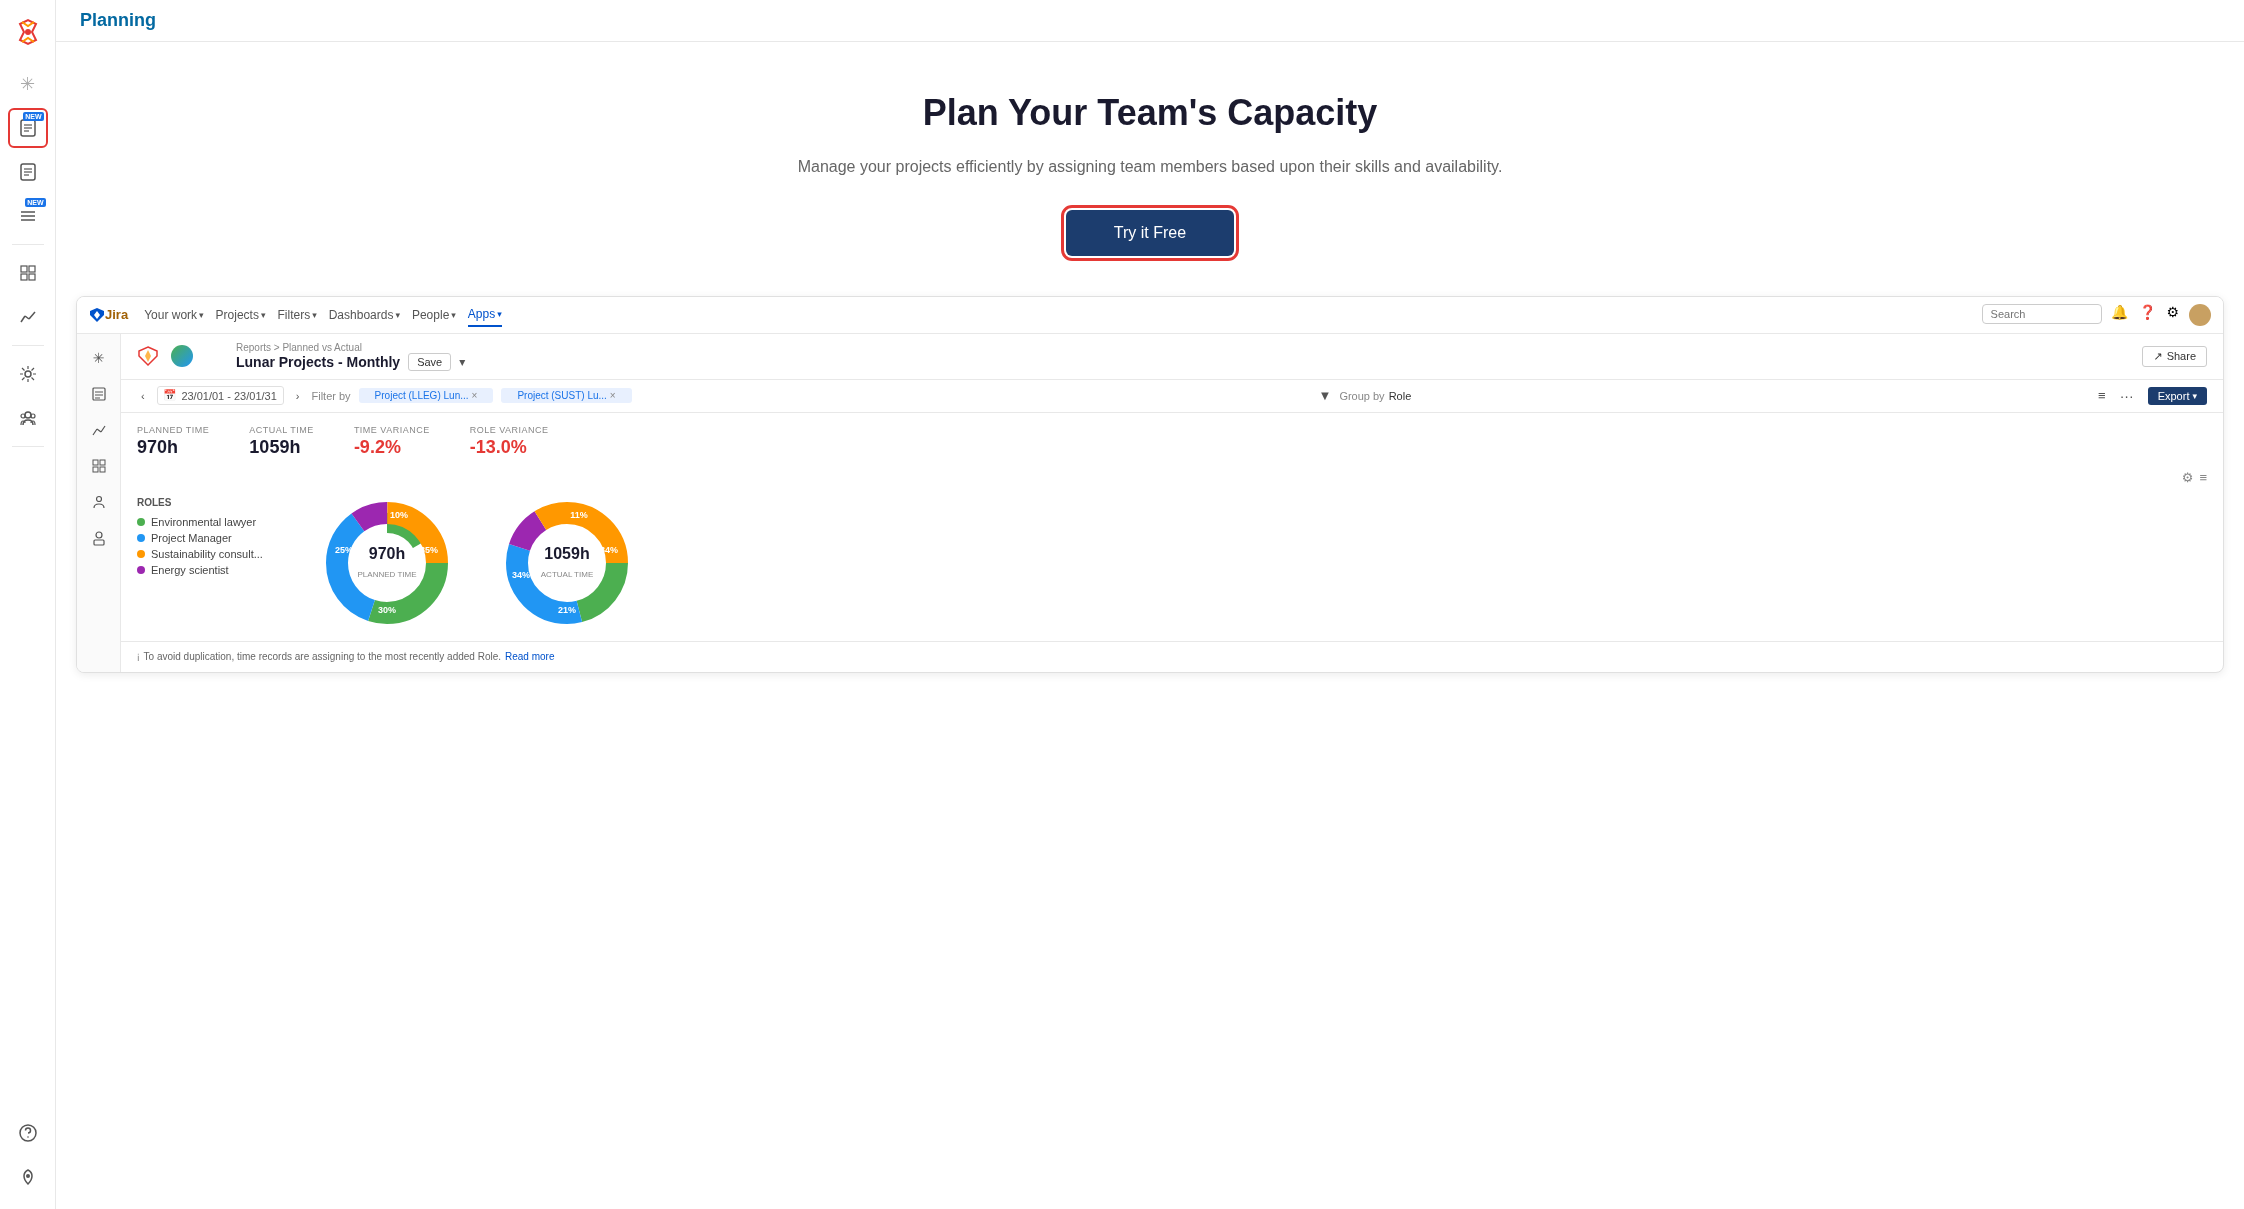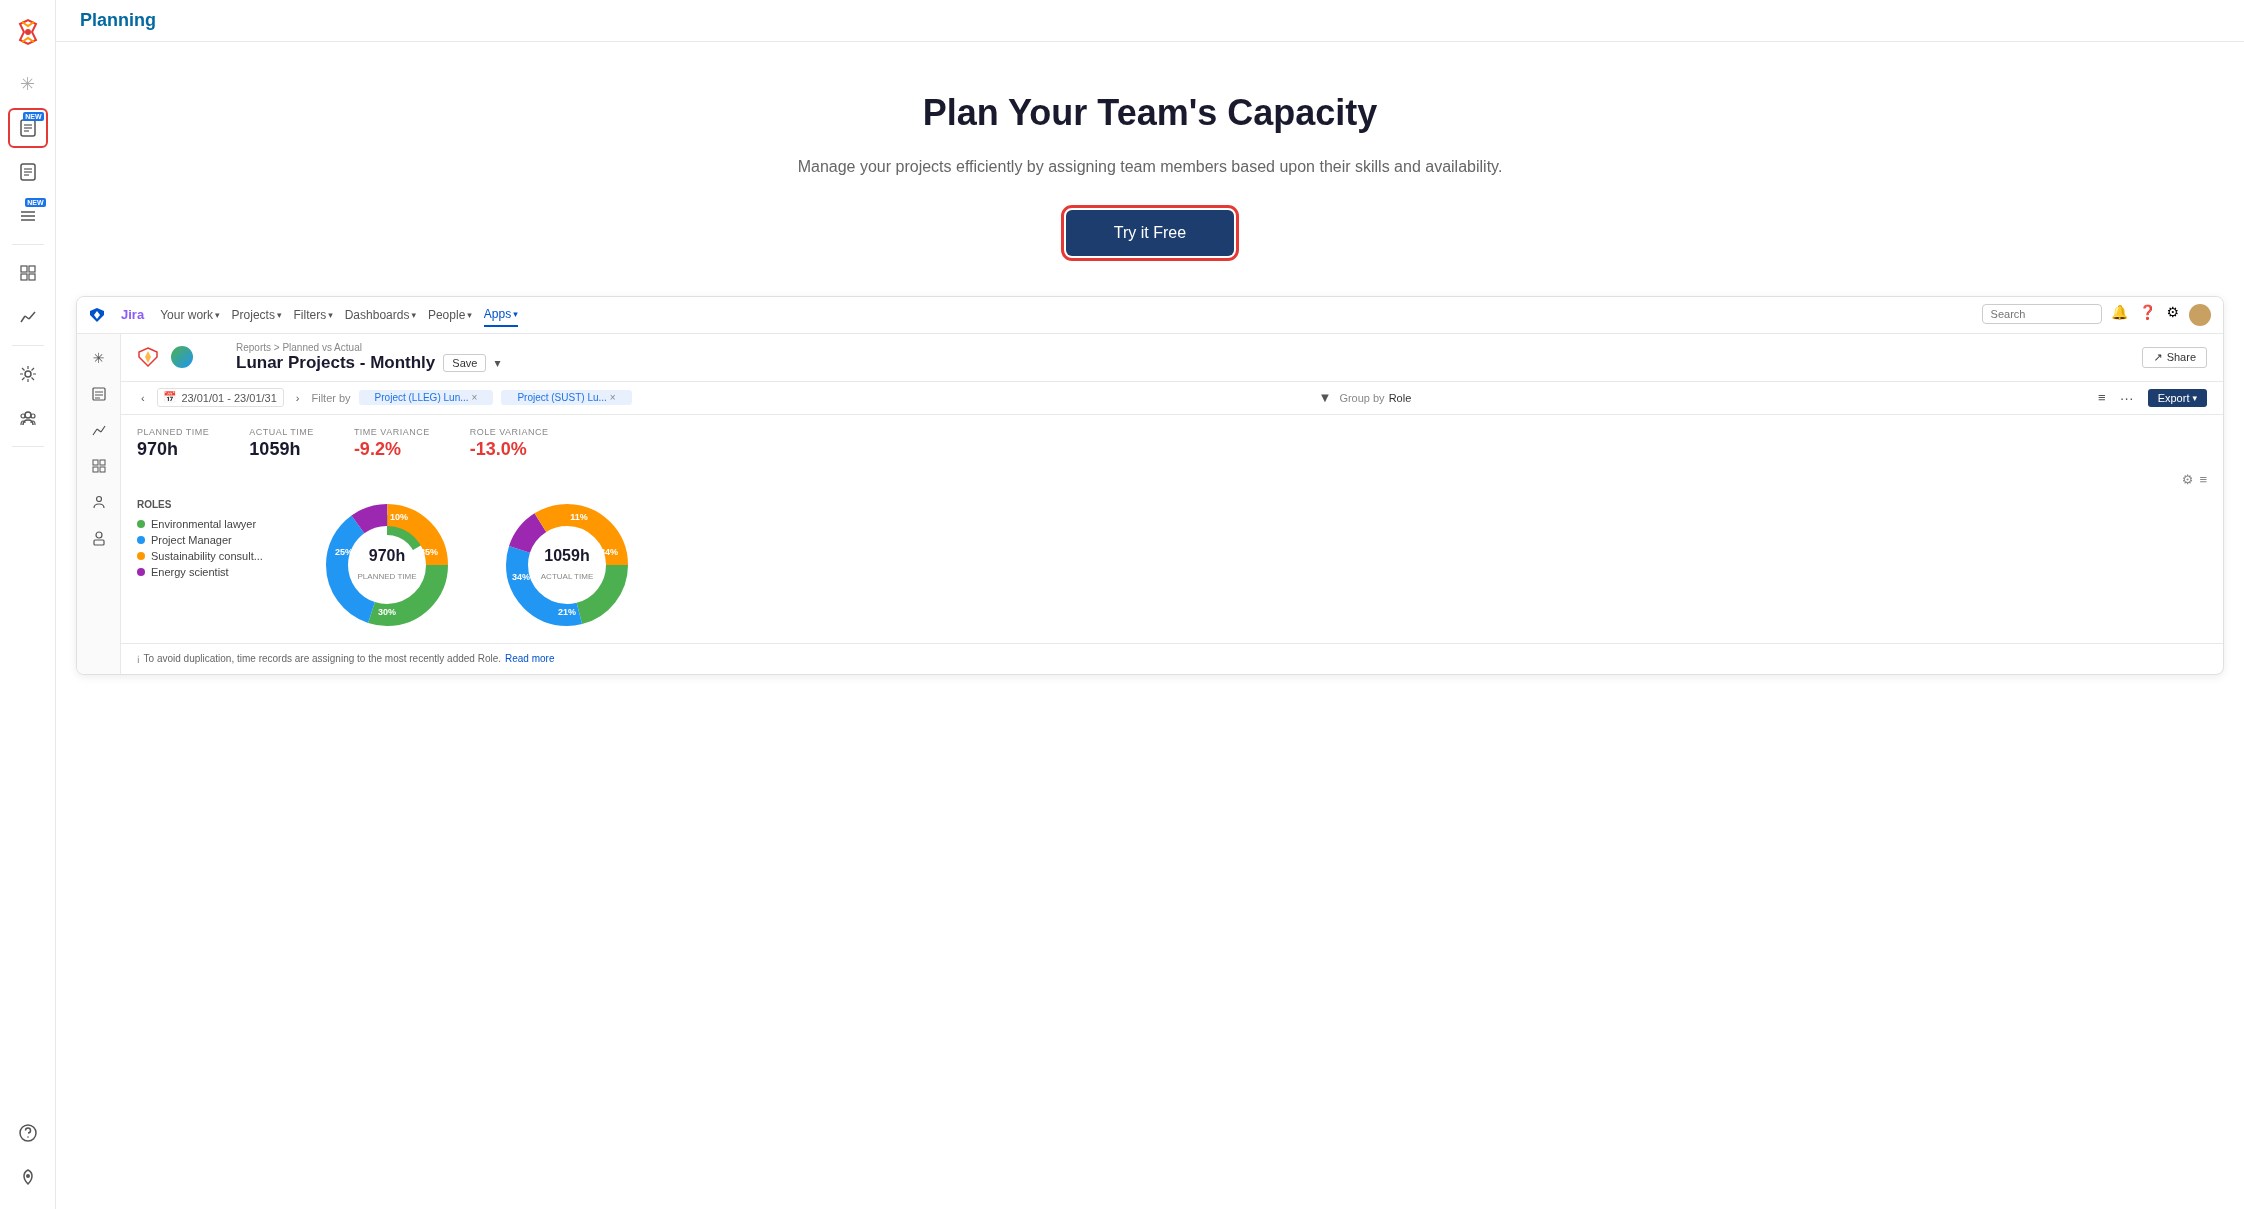--- a/index.html
+++ b/index.html
@@ -125,23 +125,23 @@
       align-items: center;
       padding: 6px 12px;
       border-bottom: 1px solid #e8e8e8;
       gap: 16px;
       background: #fff;
       font-size: 12px;
     }
     .jira-nav-logo {
       display: flex;
       align-items: center;
-      gap: 16px;
+      gap: 0;
       font-weight: 600;
-      color: #8b5cf6;
+      color: #a16207;
       font-size: 13px;
     }
     .jira-nav-items {
       display: flex;
       gap: 12px;
       align-items: center;
     }
     .jira-nav-item {
       color: #555;
       font-size: 12px;
@@ -223,21 +223,21 @@
     .report-breadcrumb {
       font-size: 10px;
       color: #888;
     }
     .report-title-row {
       display: flex;
       align-items: center;
       gap: 8px;
     }
     .report-title {
-      font-size: 17px;
+      font-size: 14px;
       font-weight: 600;
       color: #1a1a2e;
     }
     .report-save-btn {
       background: #fff;
       border: 1px solid #ccc;
       border-radius: 3px;
       padding: 2px 8px;
       font-size: 11px;
       cursor: pointer;

